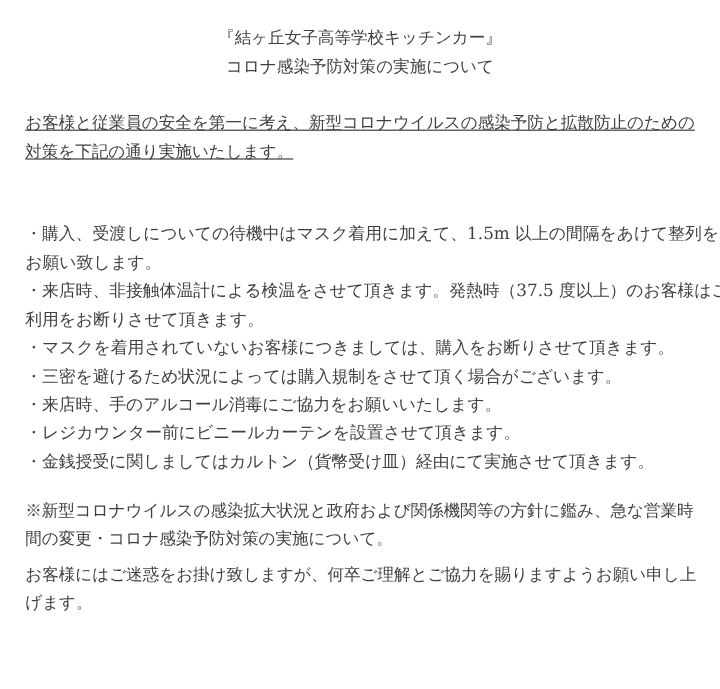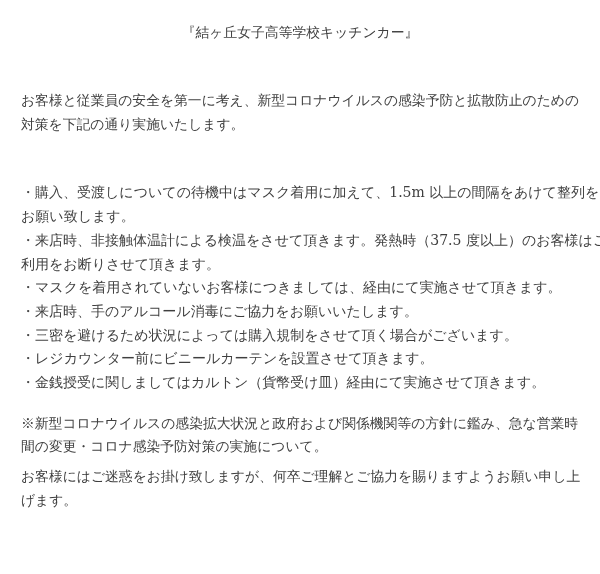--- a/index.html
+++ b/index.html
@@ -32,21 +32,22 @@
     white-space: pre;
   }
   .para {
     margin: 0;
     font-size: 13.8px;
     line-height: 23.7px;
     white-space: pre;
     letter-spacing: 0;
   }
   .intro {
-    margin-top: 45px;
+    margin-top: 24px;
+    text-decoration: underline;
   }
   .bullet-list {
     list-style: none;
     margin: 45px 0 0 0;
     padding: 0;
     font-size: 14px;
     line-height: 23.7px;
   }
   .bullet {
     white-space: pre;
@@ -59,33 +60,34 @@
   }
 </style>
 </head>
 <body>
 
 <div class="page">
   <div class="content">
 
     <header class="title-block">
       <div class="title-line">『結ヶ丘女子高等学校キッチンカー』</div>
+      <div class="title-line">コロナ感染予防対策の実施について</div>
     </header>
 
     <p class="para intro">お客様と従業員の安全を第一に考え、新型コロナウイルスの感染予防と拡散防止のための
 対策を下記の通り実施いたします。</p>
 
     <ul class="bullet-list">
       <li class="bullet">・購入、受渡しについての待機中はマスク着用に加えて、1.5m 以上の間隔をあけて整列を
 お願い致します。</li>
       <li class="bullet">・来店時、非接触体温計による検温をさせて頂きます。発熱時（37.5 度以上）のお客様はご
 利用をお断りさせて頂きます。</li>
-      <li class="bullet">・マスクを着用されていないお客様につきましては、経由にて実施させて頂きます。</li>
+      <li class="bullet">・マスクを着用されていないお客様につきましては、購入をお断りさせて頂きます。</li>
+      <li class="bullet">・三密を避けるため状況によっては購入規制をさせて頂く場合がございます。</li>
       <li class="bullet">・来店時、手のアルコール消毒にご協力をお願いいたします。</li>
-      <li class="bullet">・三密を避けるため状況によっては購入規制をさせて頂く場合がございます。</li>
       <li class="bullet">・レジカウンター前にビニールカーテンを設置させて頂きます。</li>
       <li class="bullet">・金銭授受に関しましてはカルトン（貨幣受け皿）経由にて実施させて頂きます。</li>
     </ul>
 
     <p class="para note">※新型コロナウイルスの感染拡大状況と政府および関係機関等の方針に鑑み、急な営業時
 間の変更・コロナ感染予防対策の実施について。</p>
 
     <p class="para closing">お客様にはご迷惑をお掛け致しますが、何卒ご理解とご協力を賜りますようお願い申し上
 げます。</p>
 

